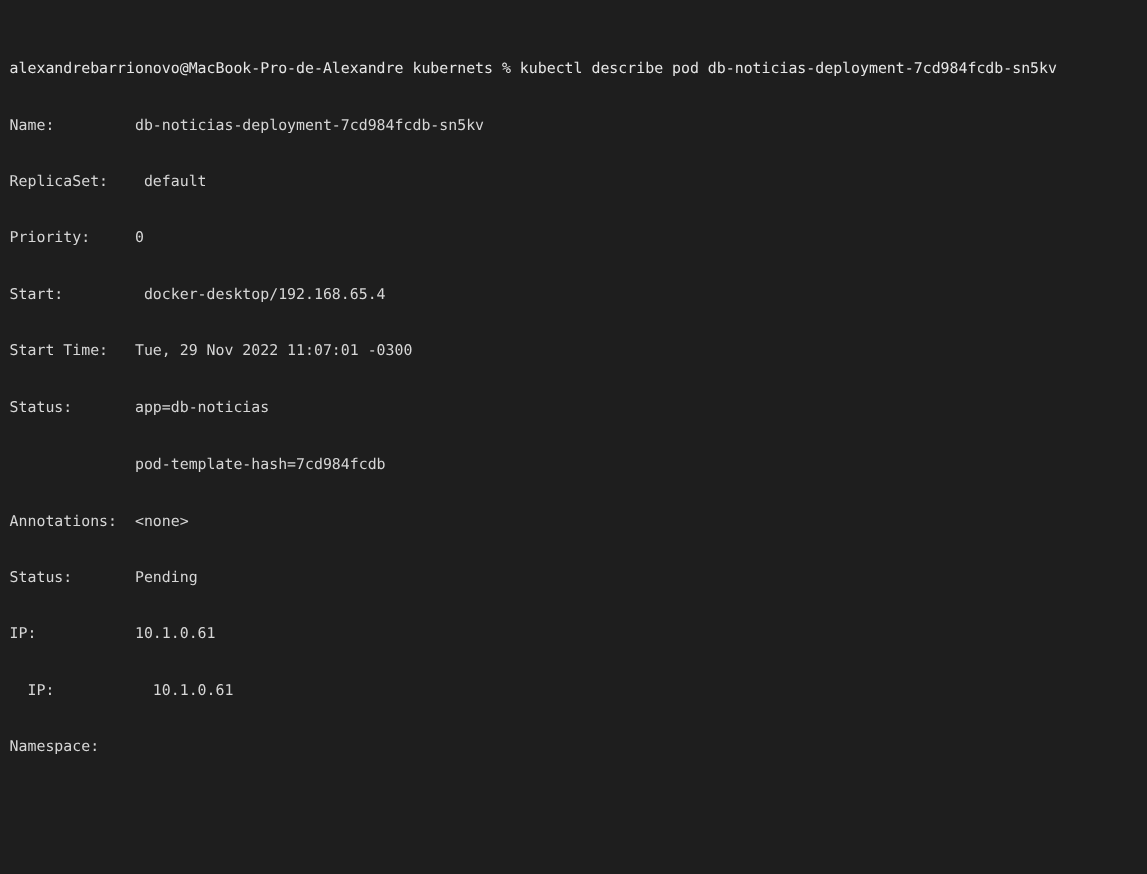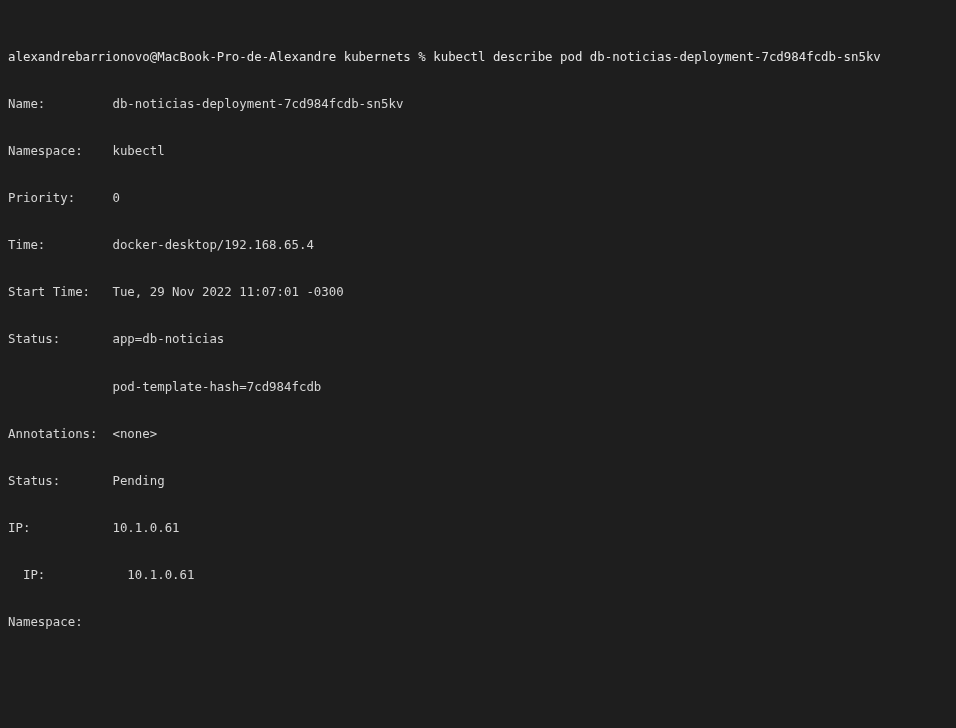--- a/index.html
+++ b/index.html
@@ -37,23 +37,23 @@
     color: #e6e6e6;
   }
 </style>
 </head>
 <body>
 
 <div id="terminal">
 
   <div class="line prompt-line">alexandrebarrionovo@MacBook-Pro-de-Alexandre kubernets % kubectl describe pod db-noticias-deployment-7cd984fcdb-sn5kv</div>
   <div class="line">Name:         db-noticias-deployment-7cd984fcdb-sn5kv</div>
-  <div class="line">Namespace:    kubectl</div>
+  <div class="line">ReplicaSet:    default</div>
   <div class="line">Priority:     0</div>
-  <div class="line">Time:         docker-desktop/192.168.65.4</div>
+  <div class="line">Start:         docker-desktop/192.168.65.4</div>
   <div class="line">Start Time:   Tue, 29 Nov 2022 11:07:01 -0300</div>
   <div class="line">Status:       app=db-noticias</div>
   <div class="line">              pod-template-hash=7cd984fcdb</div>
   <div class="line">Annotations:  &lt;none&gt;</div>
   <div class="line">Status:       Pending</div>
   <div class="line">IP:           10.1.0.61</div>
   <div class="line">  IP:           10.1.0.61</div>
   <div class="line">Namespace:</div>
   
   

